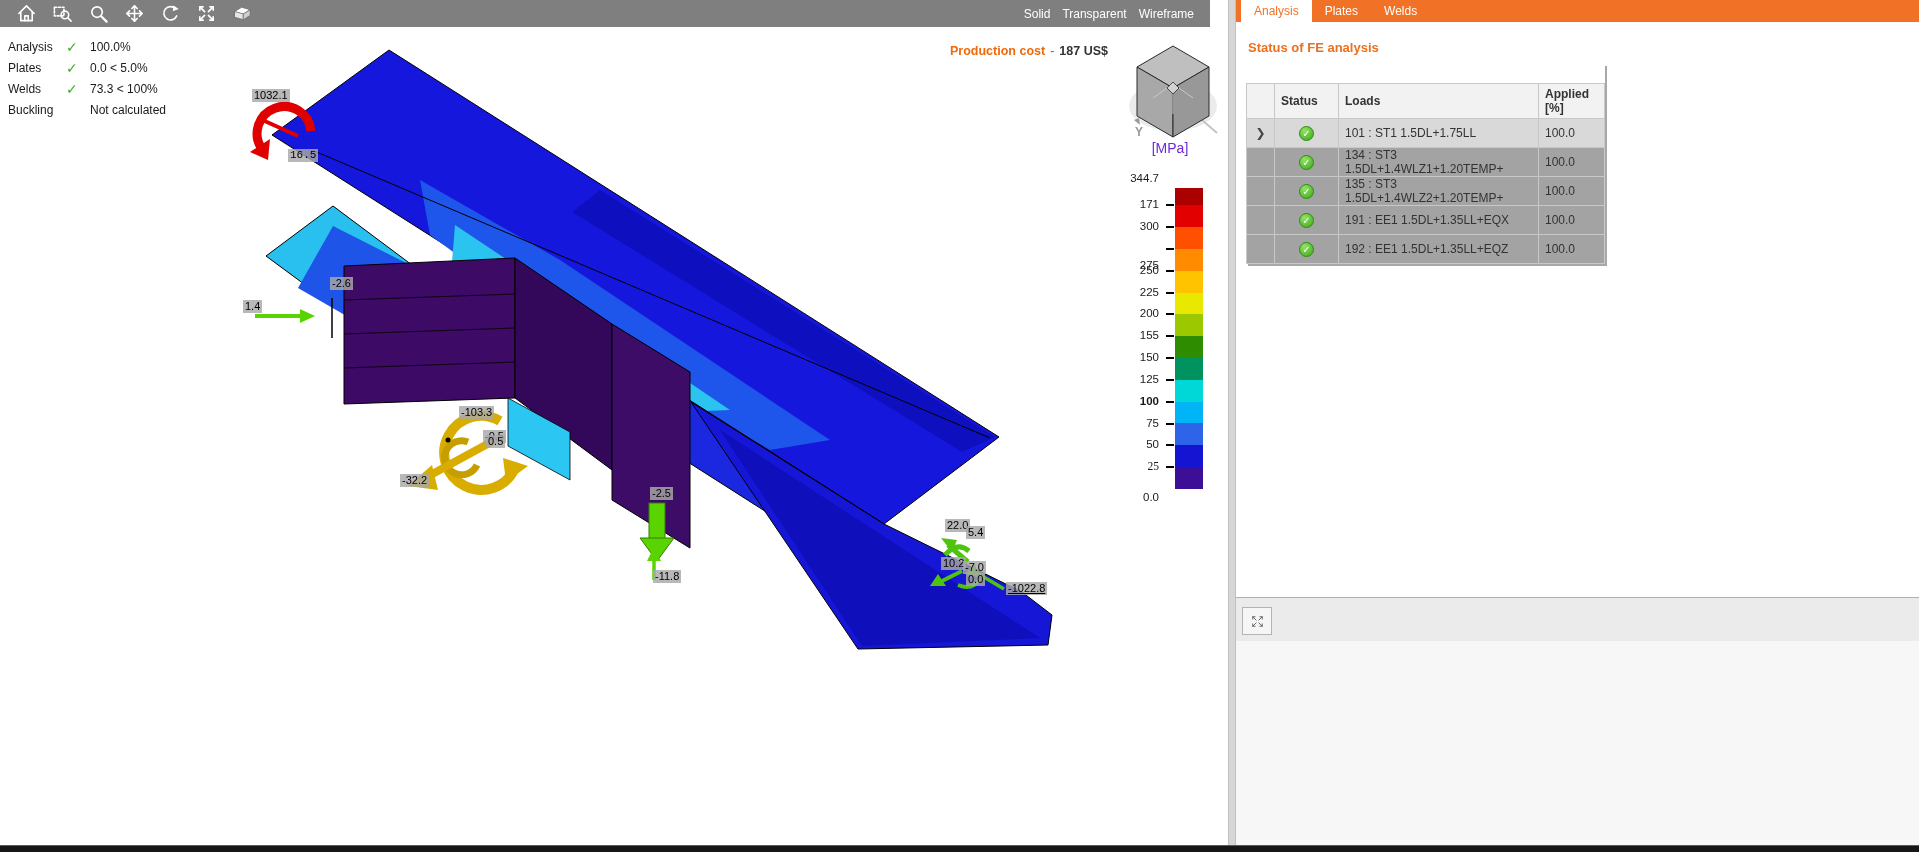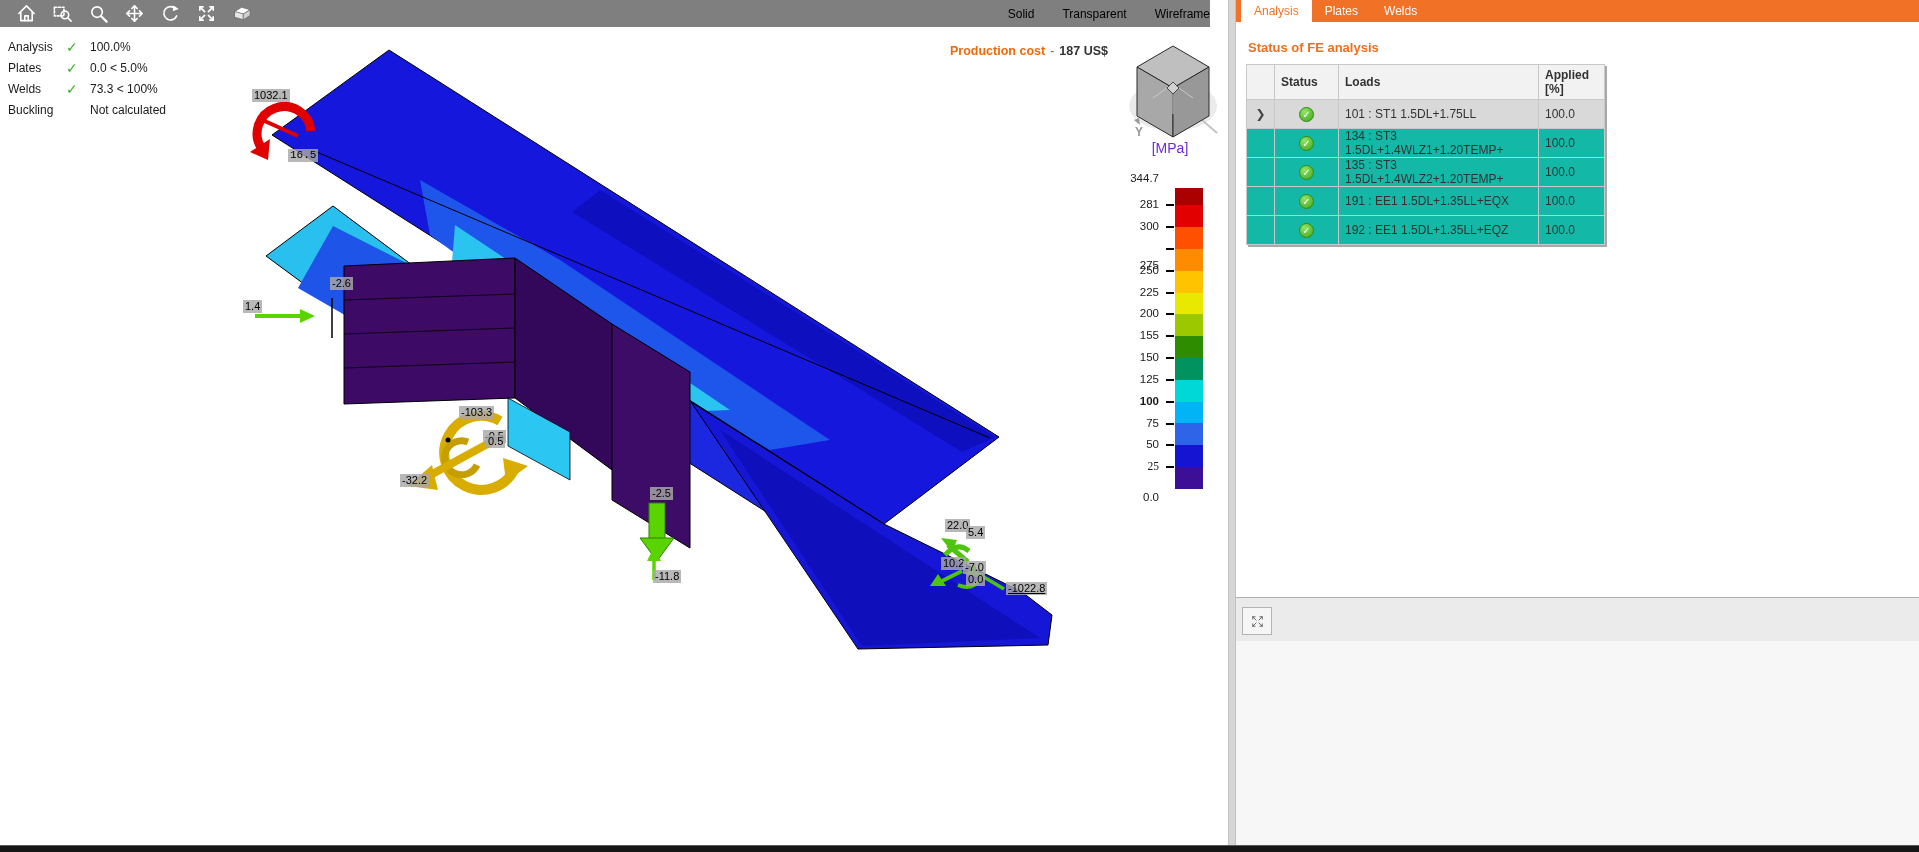--- a/index.html
+++ b/index.html
@@ -7,21 +7,21 @@
   body {
     position:relative; background:#ffffff; overflow:hidden;
     font-family:"Liberation Sans","DejaVu Sans",sans-serif; color:#1a1a1a;
   }
   
   .toolbar { position:absolute; left:0; top:0; width:1210px; height:27px;
     background:#7f7f7f; display:flex; align-items:center; }
   .tb-btn { width:36px; height:27px; display:flex; align-items:center; justify-content:center; cursor:pointer; }
   .tb-btn:first-child { margin-left:8px; }
   .tb-btn svg { width:21px; height:21px; stroke:#fff; fill:none; stroke-width:1.7; stroke-linecap:round; stroke-linejoin:round; }
-  .view-modes { margin-left:auto; display:flex; gap:28px; color:#000000; font-size:12px; }
+  .view-modes { margin-left:auto; margin-right:16px; display:flex; gap:12px; color:#ffffff; font-size:12px; }
   .view-modes span { cursor:pointer; }
   
   .status-block { position:absolute; left:8px; top:36px; font-size:12px; }
   .status-row { display:flex; height:21px; align-items:center; }
   .s-lbl { width:58px; }
   .s-chk { width:24px; color:#3fae2a; font-weight:bold; font-size:14px; }
   .s-val { color:#1a1a1a; }
   
   .cost { position:absolute; left:950px; top:44px; font-size:12.5px; white-space:nowrap; }
   .cost-label { color:#f0690a; font-weight:bold; }
@@ -46,21 +46,21 @@
   
   .splitter { position:absolute; left:1228px; top:0; width:8px; height:845px;
     background:#d6d6d6; border-left:1px solid #c0c0c0; border-right:1px solid #c0c0c0; cursor:col-resize; }
   
   .right-panel { position:absolute; left:1236px; top:0; width:683px; height:845px; background:#fff; }
   .tab-bar { height:22px; background:#f17226; display:flex; align-items:stretch; padding-left:5px; }
   .tab { padding:0 13px; font-size:12px; color:#fff; display:flex; align-items:center; cursor:pointer; }
   .tab.active { background:#fff; color:#f17226; }
   .panel-heading { position:absolute; left:12px; top:40px; color:#ee6f1c; font-weight:bold; font-size:13px; }
   .table-wrap { position:absolute; left:10px; top:64px; box-shadow:2px 2px 0 #a8a8a8; }
-  table { border-collapse:collapse; font-size:12px; color:#333; background:#14b8a6; }
+  table { border-collapse:collapse; font-size:12px; color:#333; background:#a3a3a3;margin-top:19px; }
   th,td { border:1px solid #c8c8c8; }
   th { background:#f2f2f2; font-weight:bold; text-align:left; padding:3px 6px; height:24px; }
   td { height:29px; padding:0 6px; }
   .col-arrow { width:28px; } .col-status { width:64px; } .col-loads { width:200px; } .col-applied { width:66px; }
   tr.selected td { background:#d9d9d9; }
   .cell-arrow { text-align:center; color:#444; font-size:12px; }
   .cell-status { text-align:center; }
   .ok-icon { display:inline-block; width:15px; height:15px; border-radius:50%;
     background:radial-gradient(circle at 35% 28%, #93e563, #3da51e); border:1px solid #2f8c12;
     color:#fff; font-size:10px; font-weight:bold; line-height:14px; text-align:center; }
@@ -280,21 +280,21 @@
     <div style="height: 21.8306px; background: rgb(156, 200, 0);"></div>
     <div style="height: 21.8306px; background: rgb(46, 140, 0);"></div>
     <div style="height: 21.8306px; background: rgb(0, 147, 95);"></div>
     <div style="height: 21.8306px; background: rgb(0, 216, 216);"></div>
     <div style="height: 21.8306px; background: rgb(0, 180, 245);"></div>
     <div style="height: 21.8306px; background: rgb(46, 100, 232);"></div>
     <div style="height: 21.8306px; background: rgb(20, 20, 210);"></div>
     <div style="height: 21.8306px; background: rgb(60, 15, 150);"></div>
   </div>
 <div id="legend-ticks">
-    <div class="lg-tick-label" style="top: 198.202px;">281</div>
+    <div class="lg-tick-label" style="top: 198.202px;">171</div>
     <div class="lg-tick-mark" style="top: 204.202px;"></div>
     <div class="lg-tick-label" style="top: 220.033px;">300</div>
     <div class="lg-tick-mark" style="top: 226.033px;"></div>
     <div class="lg-tick-label" style="top: 259px;">275</div>
     <div class="lg-tick-mark" style="top: 247.864px;"></div>
     <div class="lg-tick-label" style="top: 263.694px;">250</div>
     <div class="lg-tick-mark" style="top: 269.694px;"></div>
     <div class="lg-tick-label" style="top: 285.525px;">225</div>
     <div class="lg-tick-mark" style="top: 291.525px;"></div>
     <div class="lg-tick-label" style="top: 307.355px;">200</div>

